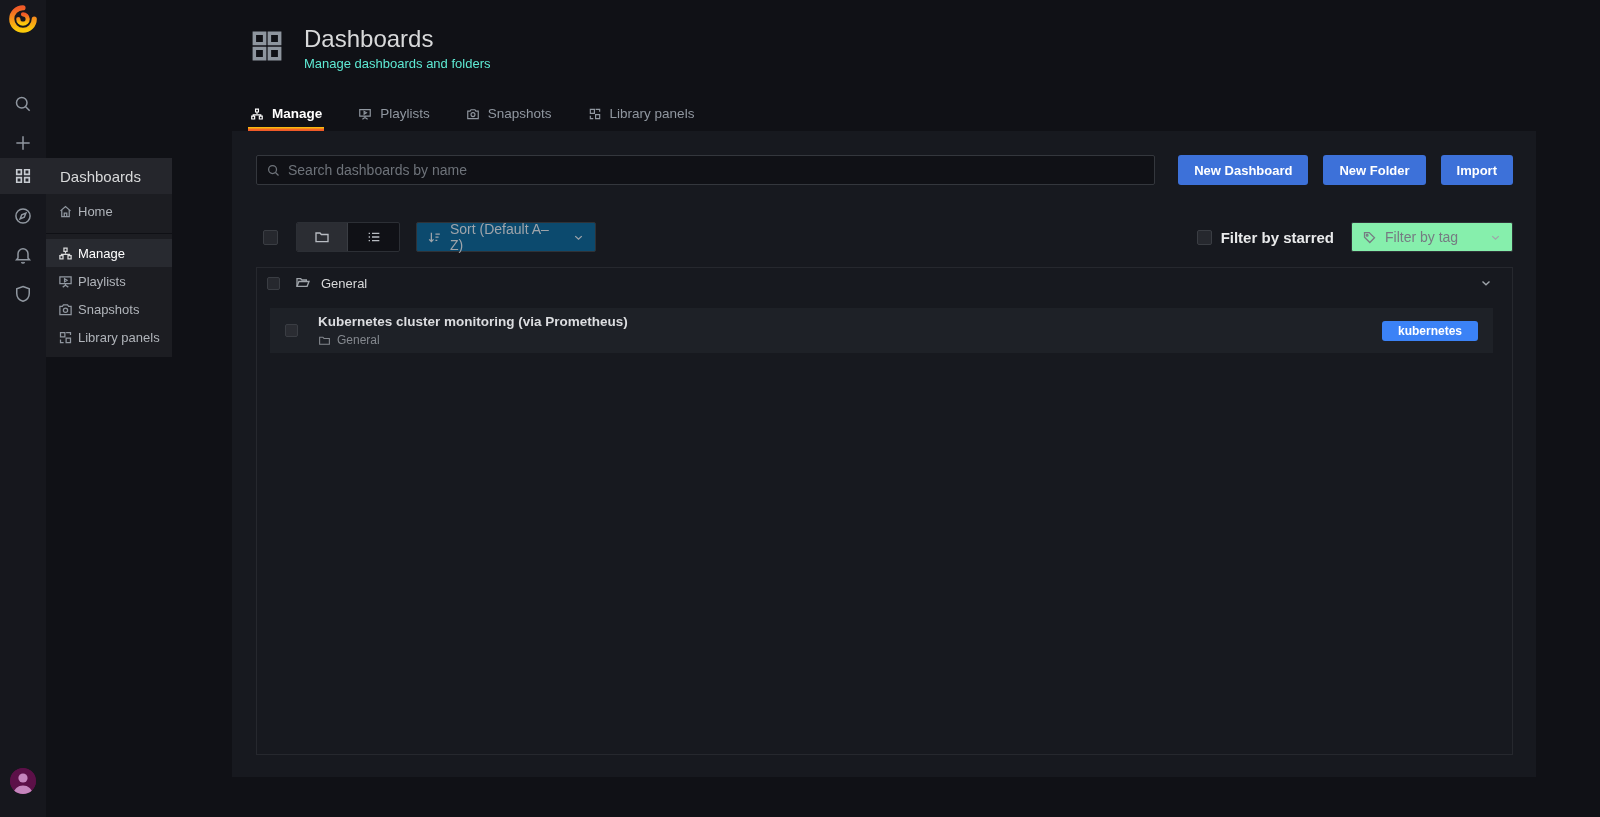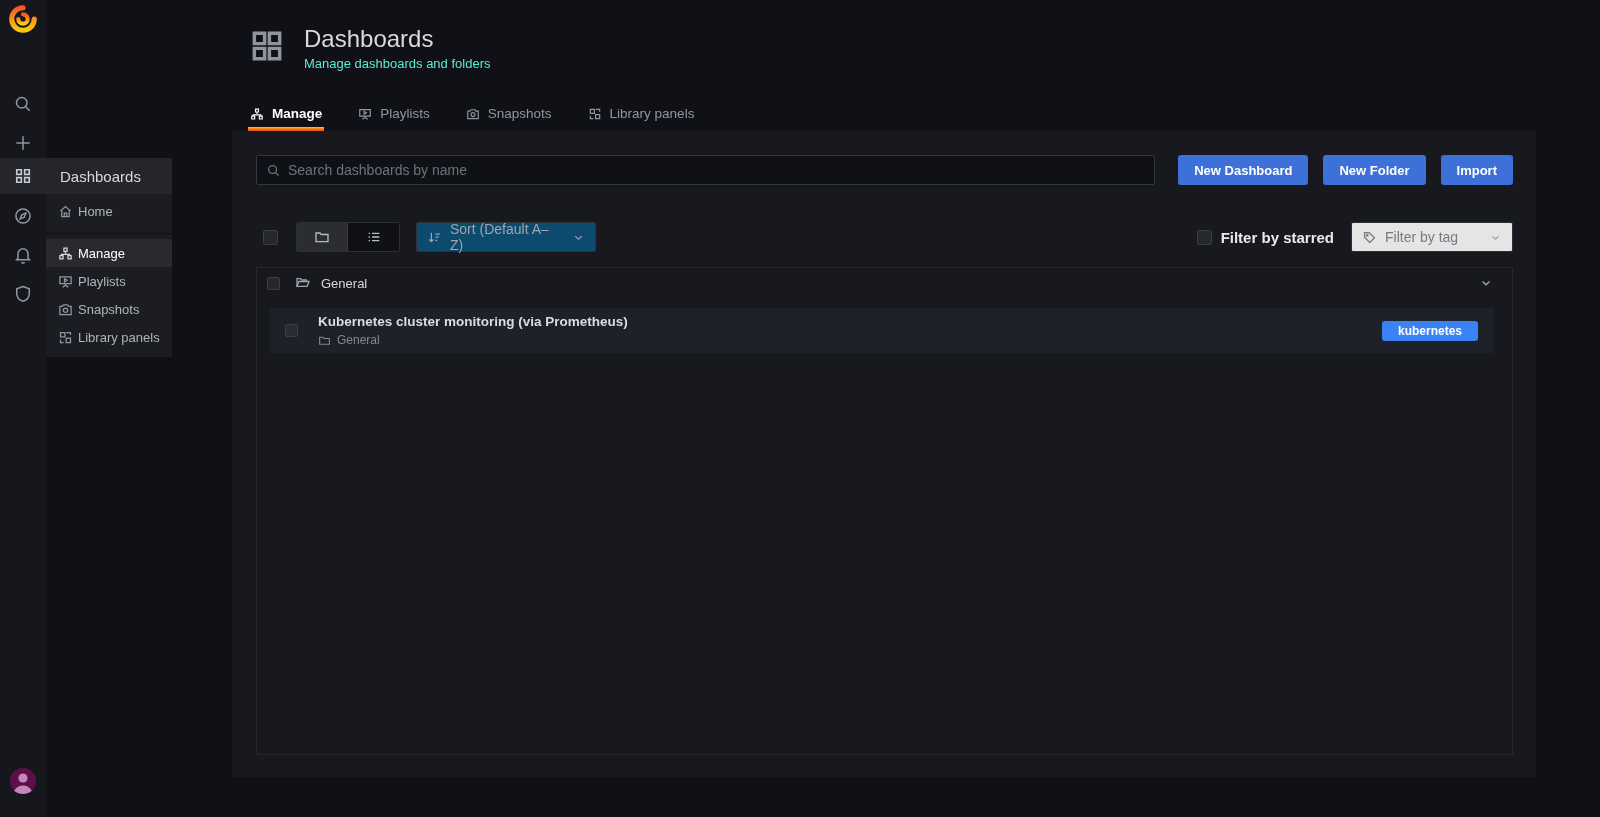--- a/index.html
+++ b/index.html
@@ -67,21 +67,21 @@
     border-radius:2px; flex:none; cursor:pointer; }
   .view-toggle { margin-left:18px; display:flex; height:30px; border:1px solid #2c2f35;
     border-radius:2px; background:#101116; overflow:hidden; }
   .view-btn { width:51px; display:flex; align-items:center; justify-content:center;
     color:#b8bcc2; cursor:pointer; }
   .view-btn.active { background:#2b2d33; border-right:1px solid #3a3d43; }
   .select { height:30px; border-radius:2px; display:flex; align-items:center;
     padding:0 10px; gap:8px; font-size:14px; cursor:pointer; }
   .sort-select { margin-left:16px; width:180px; background:#0c4a6e; border:1px solid #2f3237;
     color:#9fa4aa; }
-  .tag-select { width:162px; background:#e5e5e5; border:1px solid #2f3237; color:#767b82; }
+  .tag-select { width:162px; background:#86efac; border:1px solid #2f3237; color:#767b82; }
   .select .spacer { flex:1; }
   .chev { color:#9fa4aa; }
   .starred { display:flex; align-items:center; gap:9px; margin-right:17px; }
   .starred-label { font-size:15px; font-weight:700; color:#e9eaeb; }
   .flex-spacer { flex:1; }
 
   
   .list-box { margin-top:15px; height:488px; border:1px solid #26282e; }
   .folder-row { height:30px; display:flex; align-items:center; padding:0 19px 0 10px; cursor:pointer; }
   .folder-row .ficon { color:#9fa4aa; margin-left:15px; }

